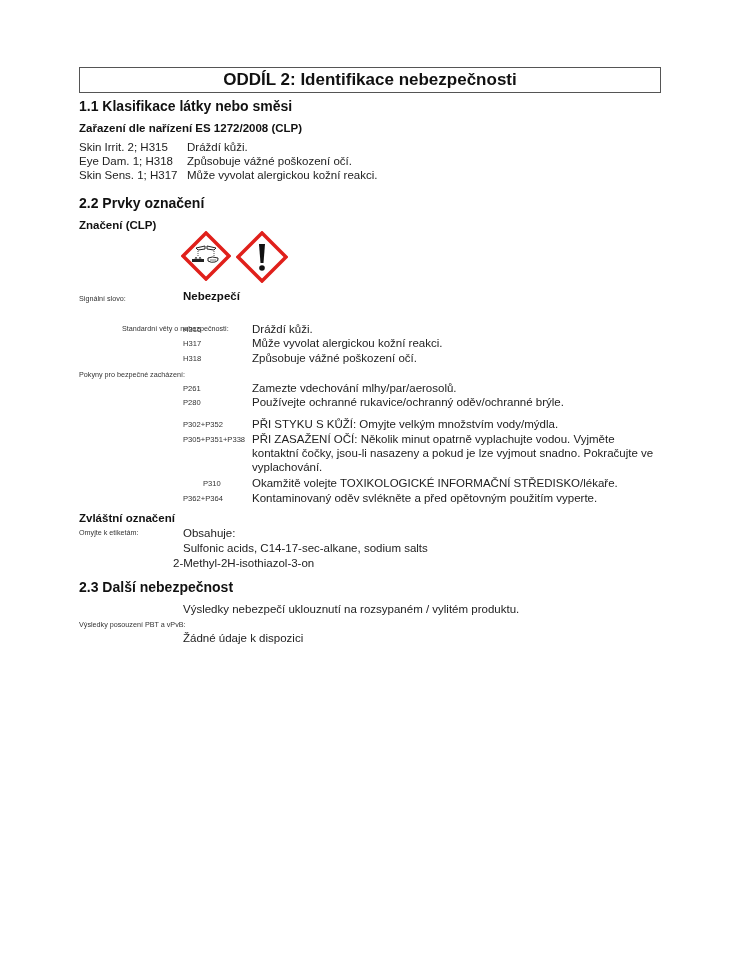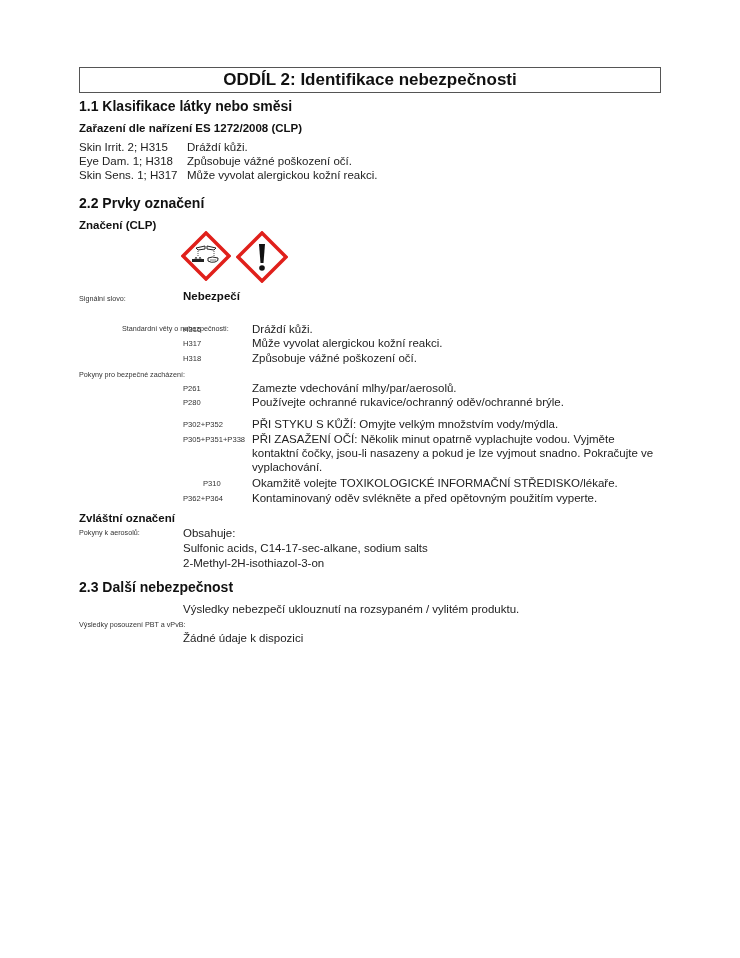--- a/index.html
+++ b/index.html
@@ -84,21 +84,21 @@
 <div class="abs code" style="left:183px; top:420px;">P302+P352</div>
 <div class="abs body-text" style="left:252px; top:417px;">PŘI STYKU S KŮŽÍ: Omyjte velkým množstvím vody/mýdla.</div>
 <div class="abs code" style="left:183px; top:435px;">P305+P351+P338</div>
 <div class="abs body-text wrap-text" style="left:252px; top:432px; width:410px;">PŘI ZASAŽENÍ OČÍ: Několik minut opatrně vyplachujte vodou. Vyjměte kontaktní čočky, jsou-li nasazeny a pokud je lze vyjmout snadno. Pokračujte ve vyplachování.</div>
 <div class="abs code" style="left:183px; top:479px;padding-left:20px;">P310</div>
 <div class="abs body-text" style="left:252px; top:476px;">Okamžitě volejte TOXIKOLOGICKÉ INFORMAČNÍ STŘEDISKO/lékaře.</div>
 <div class="abs code" style="left:183px; top:494px;">P362+P364</div>
 <div class="abs body-text" style="left:252px; top:491px;">Kontaminovaný oděv svlékněte a před opětovným použitím vyperte.</div>
 
 <div class="abs h3" style="left:79px; top:512px;">Zvláštní označení</div>
-<div class="abs small" style="left:79px; top:528px;">Pokyny k aerosolů:</div>
+<div class="abs small" style="left:79px; top:528px;">Omyjte k etiketám:</div>
 <div class="abs body-text" style="left:183px; top:526px;">Obsahuje:</div>
 <div class="abs body-text" style="left:183px; top:541px;">Sulfonic acids, C14-17-sec-alkane, sodium salts</div>
-<div class="abs body-text" style="left:183px; top:556px;">2-Methyl-2H-isothiazol-3-on</div>
+<div class="abs body-text" style="left:173px; top:556px;">2-Methyl-2H-isothiazol-3-on</div>
 
 <div class="abs h2" style="left:79px; top:579px;">2.3 Další nebezpečnost</div>
 <div class="abs body-text" style="left:183px; top:602px;">Výsledky nebezpečí uklouznutí na rozsypaném / vylitém produktu.</div>
 <div class="abs small" style="left:79px; top:620px;">Výsledky posouzení PBT a vPvB:</div>
 <div class="abs body-text" style="left:183px; top:631px;">Žádné údaje k dispozici</div>
 
 </body></html>

